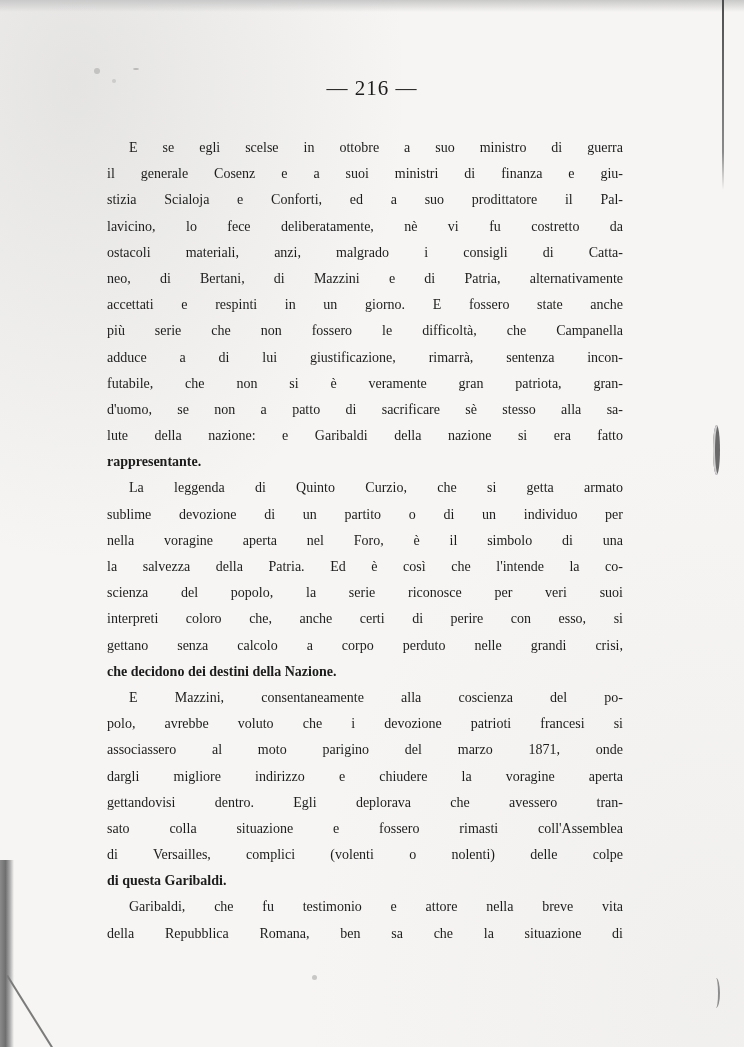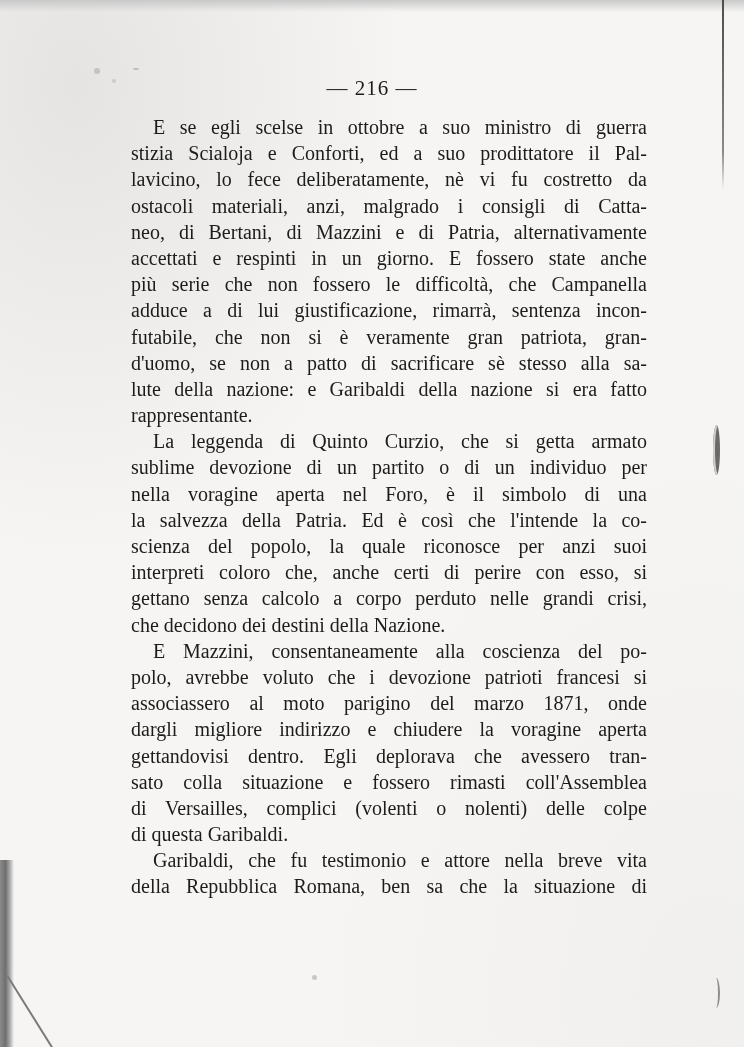--- a/index.html
+++ b/index.html
@@ -45,30 +45,30 @@
     }
     .speck {
       position: absolute; background: #9a9a9a; border-radius: 50%;
     }
 
     .page-number {
       position: absolute; left: 0; width: 744px; top: 76px;
       text-align: center; font-size: 21px; letter-spacing: 1px;
     }
     .text-block {
-      position: absolute; left: 107px; top: 114px; width: 516px;
-      font-size: 20px; line-height: 26.2px; margin-left: 24px;
+      position: absolute; left: 107px; top: 135px; width: 516px;
+      font-size: 14px; line-height: 26.2px;
     }
     .line {
       display: block; white-space: nowrap;
       text-align: justify; text-align-last: justify;
       height: 26.2px;
     }
     .line.indent { padding-left: 22px; }
-    .line.last { text-align-last: left; }
+    .line.last { text-align-last: left; font-weight: bold; }
   </style>
 </head>
 <body>
 
 <div class="page">
   <div class="top-shade"></div>
   <div class="spine-left"></div>
   <div class="fold-diag"></div>
   <div class="edge-line-right"></div>
   <div class="edge-mark"></div>
@@ -76,38 +76,39 @@
   <div class="speck" style="left:94px;top:68px;width:6px;height:6px;opacity:.45"></div>
   <div class="speck" style="left:133px;top:68px;width:6px;height:2px;opacity:.6"></div>
   <div class="speck" style="left:112px;top:79px;width:4px;height:4px;opacity:.35"></div>
   <div class="speck" style="left:312px;top:975px;width:5px;height:5px;opacity:.5"></div>
 
   <div class="page-number">— 216 —</div>
 
   <div class="text-block">
     <div>
       <span class="line indent">E se egli scelse in ottobre a suo ministro di guerra</span>
+      <span class="line">il generale Cosenz e a suoi ministri di finanza e giu-</span>
       <span class="line">stizia Scialoja e Conforti, ed a suo prodittatore il Pal-</span>
       <span class="line">lavicino, lo fece deliberatamente, nè vi fu costretto da</span>
       <span class="line">ostacoli materiali, anzi, malgrado i consigli di Catta-</span>
       <span class="line">neo, di Bertani, di Mazzini e di Patria, alternativamente</span>
       <span class="line">accettati e respinti in un giorno. E fossero state anche</span>
       <span class="line">più serie che non fossero le difficoltà, che Campanella</span>
       <span class="line">adduce a di lui giustificazione, rimarrà, sentenza incon-</span>
       <span class="line">futabile, che non si è veramente gran patriota, gran-</span>
       <span class="line">d'uomo, se non a patto di sacrificare sè stesso alla sa-</span>
       <span class="line">lute della nazione: e Garibaldi della nazione si era fatto</span>
       <span class="line last">rappresentante.</span>
     </div>
     <div>
       <span class="line indent">La leggenda di Quinto Curzio, che si getta armato</span>
       <span class="line">sublime devozione di un partito o di un individuo per</span>
       <span class="line">nella voragine aperta nel Foro, è il simbolo di una</span>
       <span class="line">la salvezza della Patria. Ed è così che l'intende la co-</span>
-      <span class="line">scienza del popolo, la quale riconosce per anzi suoi</span>
+      <span class="line">scienza del popolo, la serie riconosce per veri suoi</span>
       <span class="line">interpreti coloro che, anche certi di perire con esso, si</span>
       <span class="line">gettano senza calcolo a corpo perduto nelle grandi crisi,</span>
       <span class="line last">che decidono dei destini della Nazione.</span>
     </div>
     <div>
       <span class="line indent">E Mazzini, consentaneamente alla coscienza del po-</span>
       <span class="line">polo, avrebbe voluto che i devozione patrioti francesi si</span>
       <span class="line">associassero al moto parigino del marzo 1871, onde</span>
       <span class="line">dargli migliore indirizzo e chiudere la voragine aperta</span>
       <span class="line">gettandovisi dentro. Egli deplorava che avessero tran-</span>

